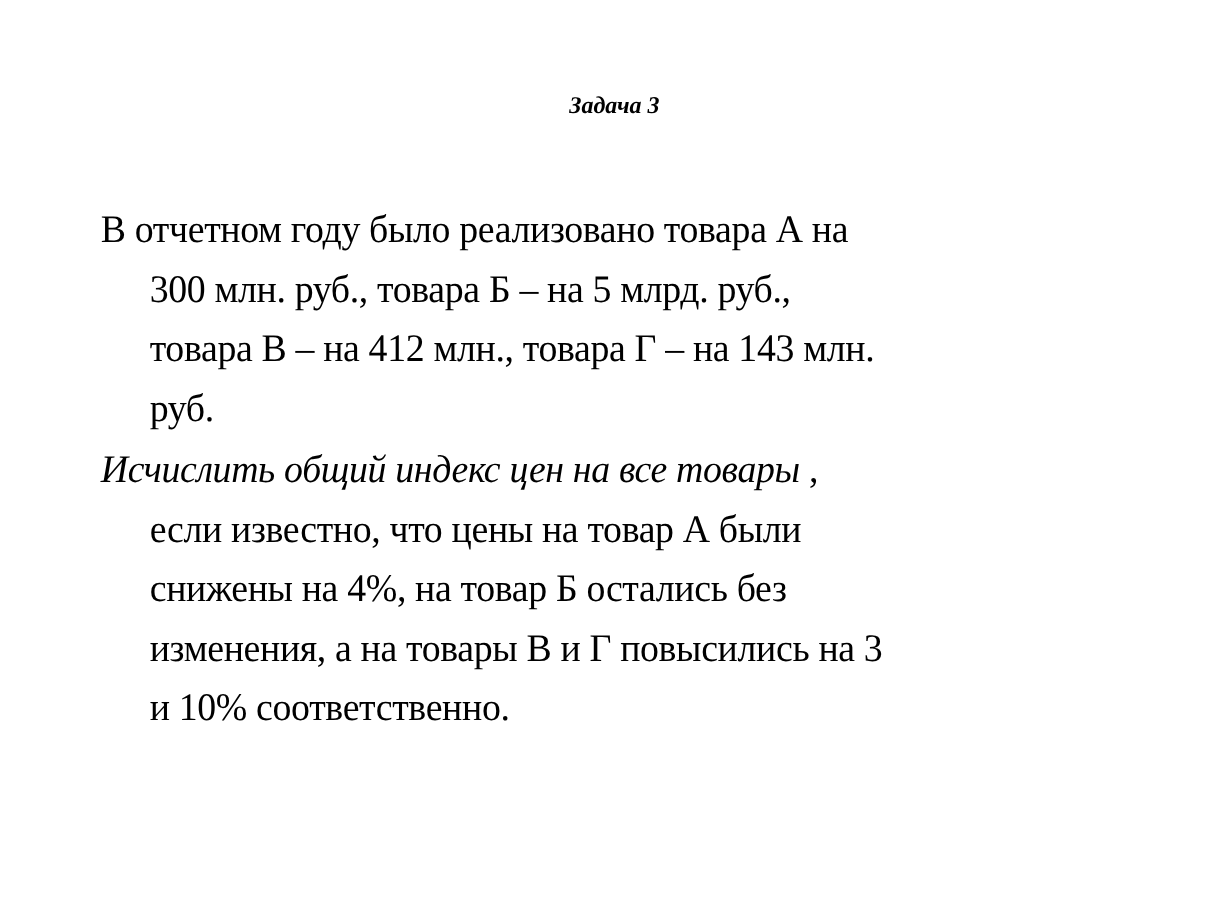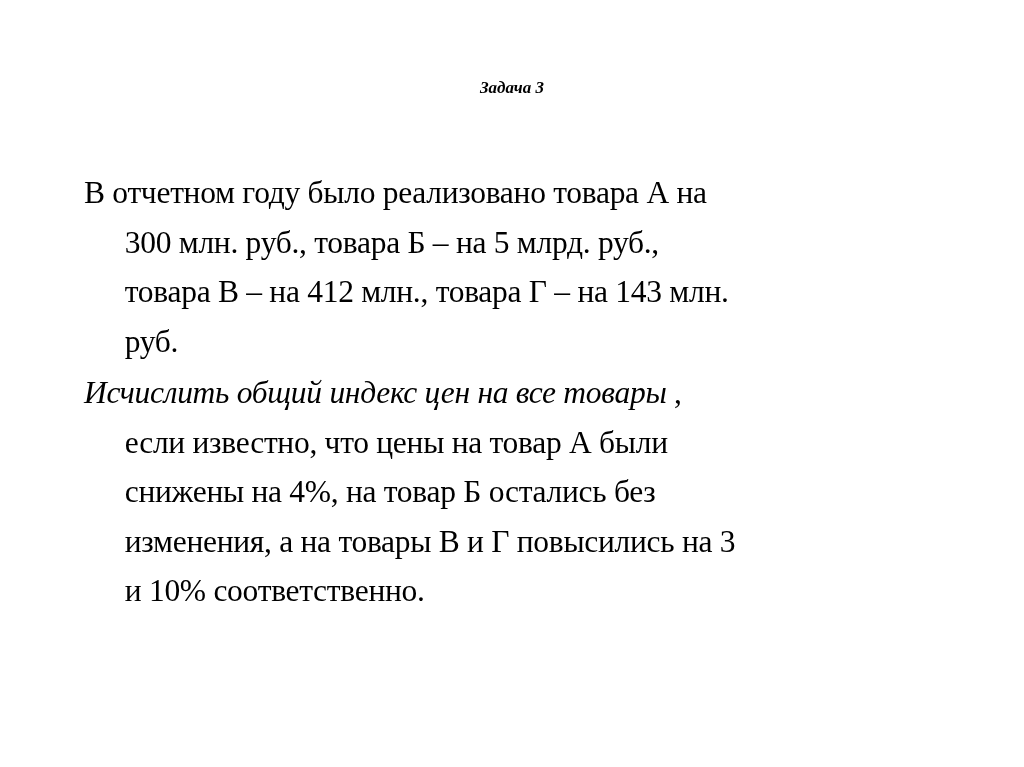--- a/index.html
+++ b/index.html
@@ -14,21 +14,21 @@
       overflow: hidden;
       font-family: "Liberation Serif", serif;
       color: #000000;
     }
     .slide-title {
       position: absolute;
       left: 0;
       top: 68px;
       width: 1024px;
       text-align: center;
-      font-size: 17px;
+      font-size: 20px;
       font-weight: bold;
       font-style: italic;
       line-height: 40px;
       font-family: Liberation Serif, serif;
     }
     .paragraph {
       position: absolute;
       left: 84px;
       width: 860px;
       font-size: 32.5px;

